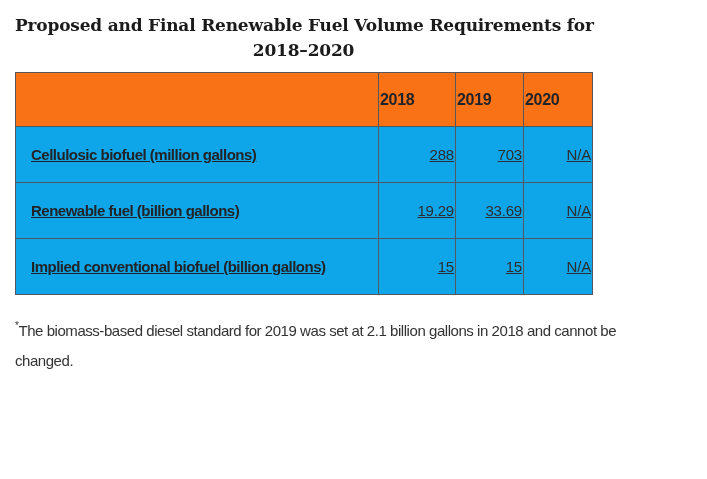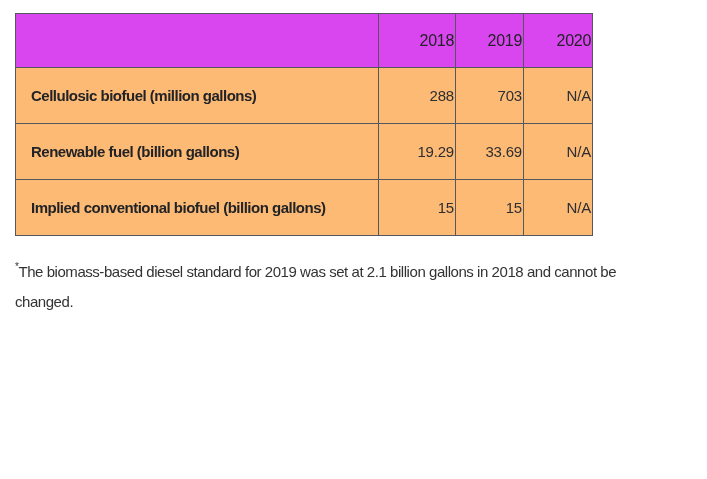--- a/index.html
+++ b/index.html
@@ -33,31 +33,32 @@
     border-collapse: collapse;
     table-layout: fixed;
     width: 577px;
   }
   .req-table th, .req-table td {
     border: 1px solid #54575e;
     vertical-align: middle;
     overflow: hidden;
   }
   .req-table thead th {
-    background: #d946ef;
+    background: #f97316;
     height: 51px;
     font-size: 16px;
-    font-weight: 400;
+    font-weight: 700;
     color: #222326;
-    text-align: right;
+    text-align: left;
     letter-spacing: -0.3px;
   }
   .req-table td {
     height: 53px;
-    background: #fdba74;
+    background: #0ea5e9;
+    text-decoration: underline;
   }
   td.row-label {
     padding: 0 4px 0 15px;
     font-weight: 700;
     font-size: 15px;
     letter-spacing: -0.5px;
     color: #222326;
     white-space: nowrap;
   }
   td.cell-value {
@@ -89,20 +90,24 @@
     line-height: 0;
     position: relative;
     top: -1px;
   }
 </style>
 </head>
 <body>
 
 <div class="page">
 
+  <div class="title-block">
+    <div class="title-line">Proposed and Final Renewable Fuel Volume Requirements for</div>
+    <div class="title-line">2018–2020</div>
+  </div>
 
   <table class="req-table">
     <colgroup>
       <col style="width:363px">
       <col style="width:77px">
       <col style="width:68px">
       <col style="width:69px">
     </colgroup>
     <thead>
       <tr>

